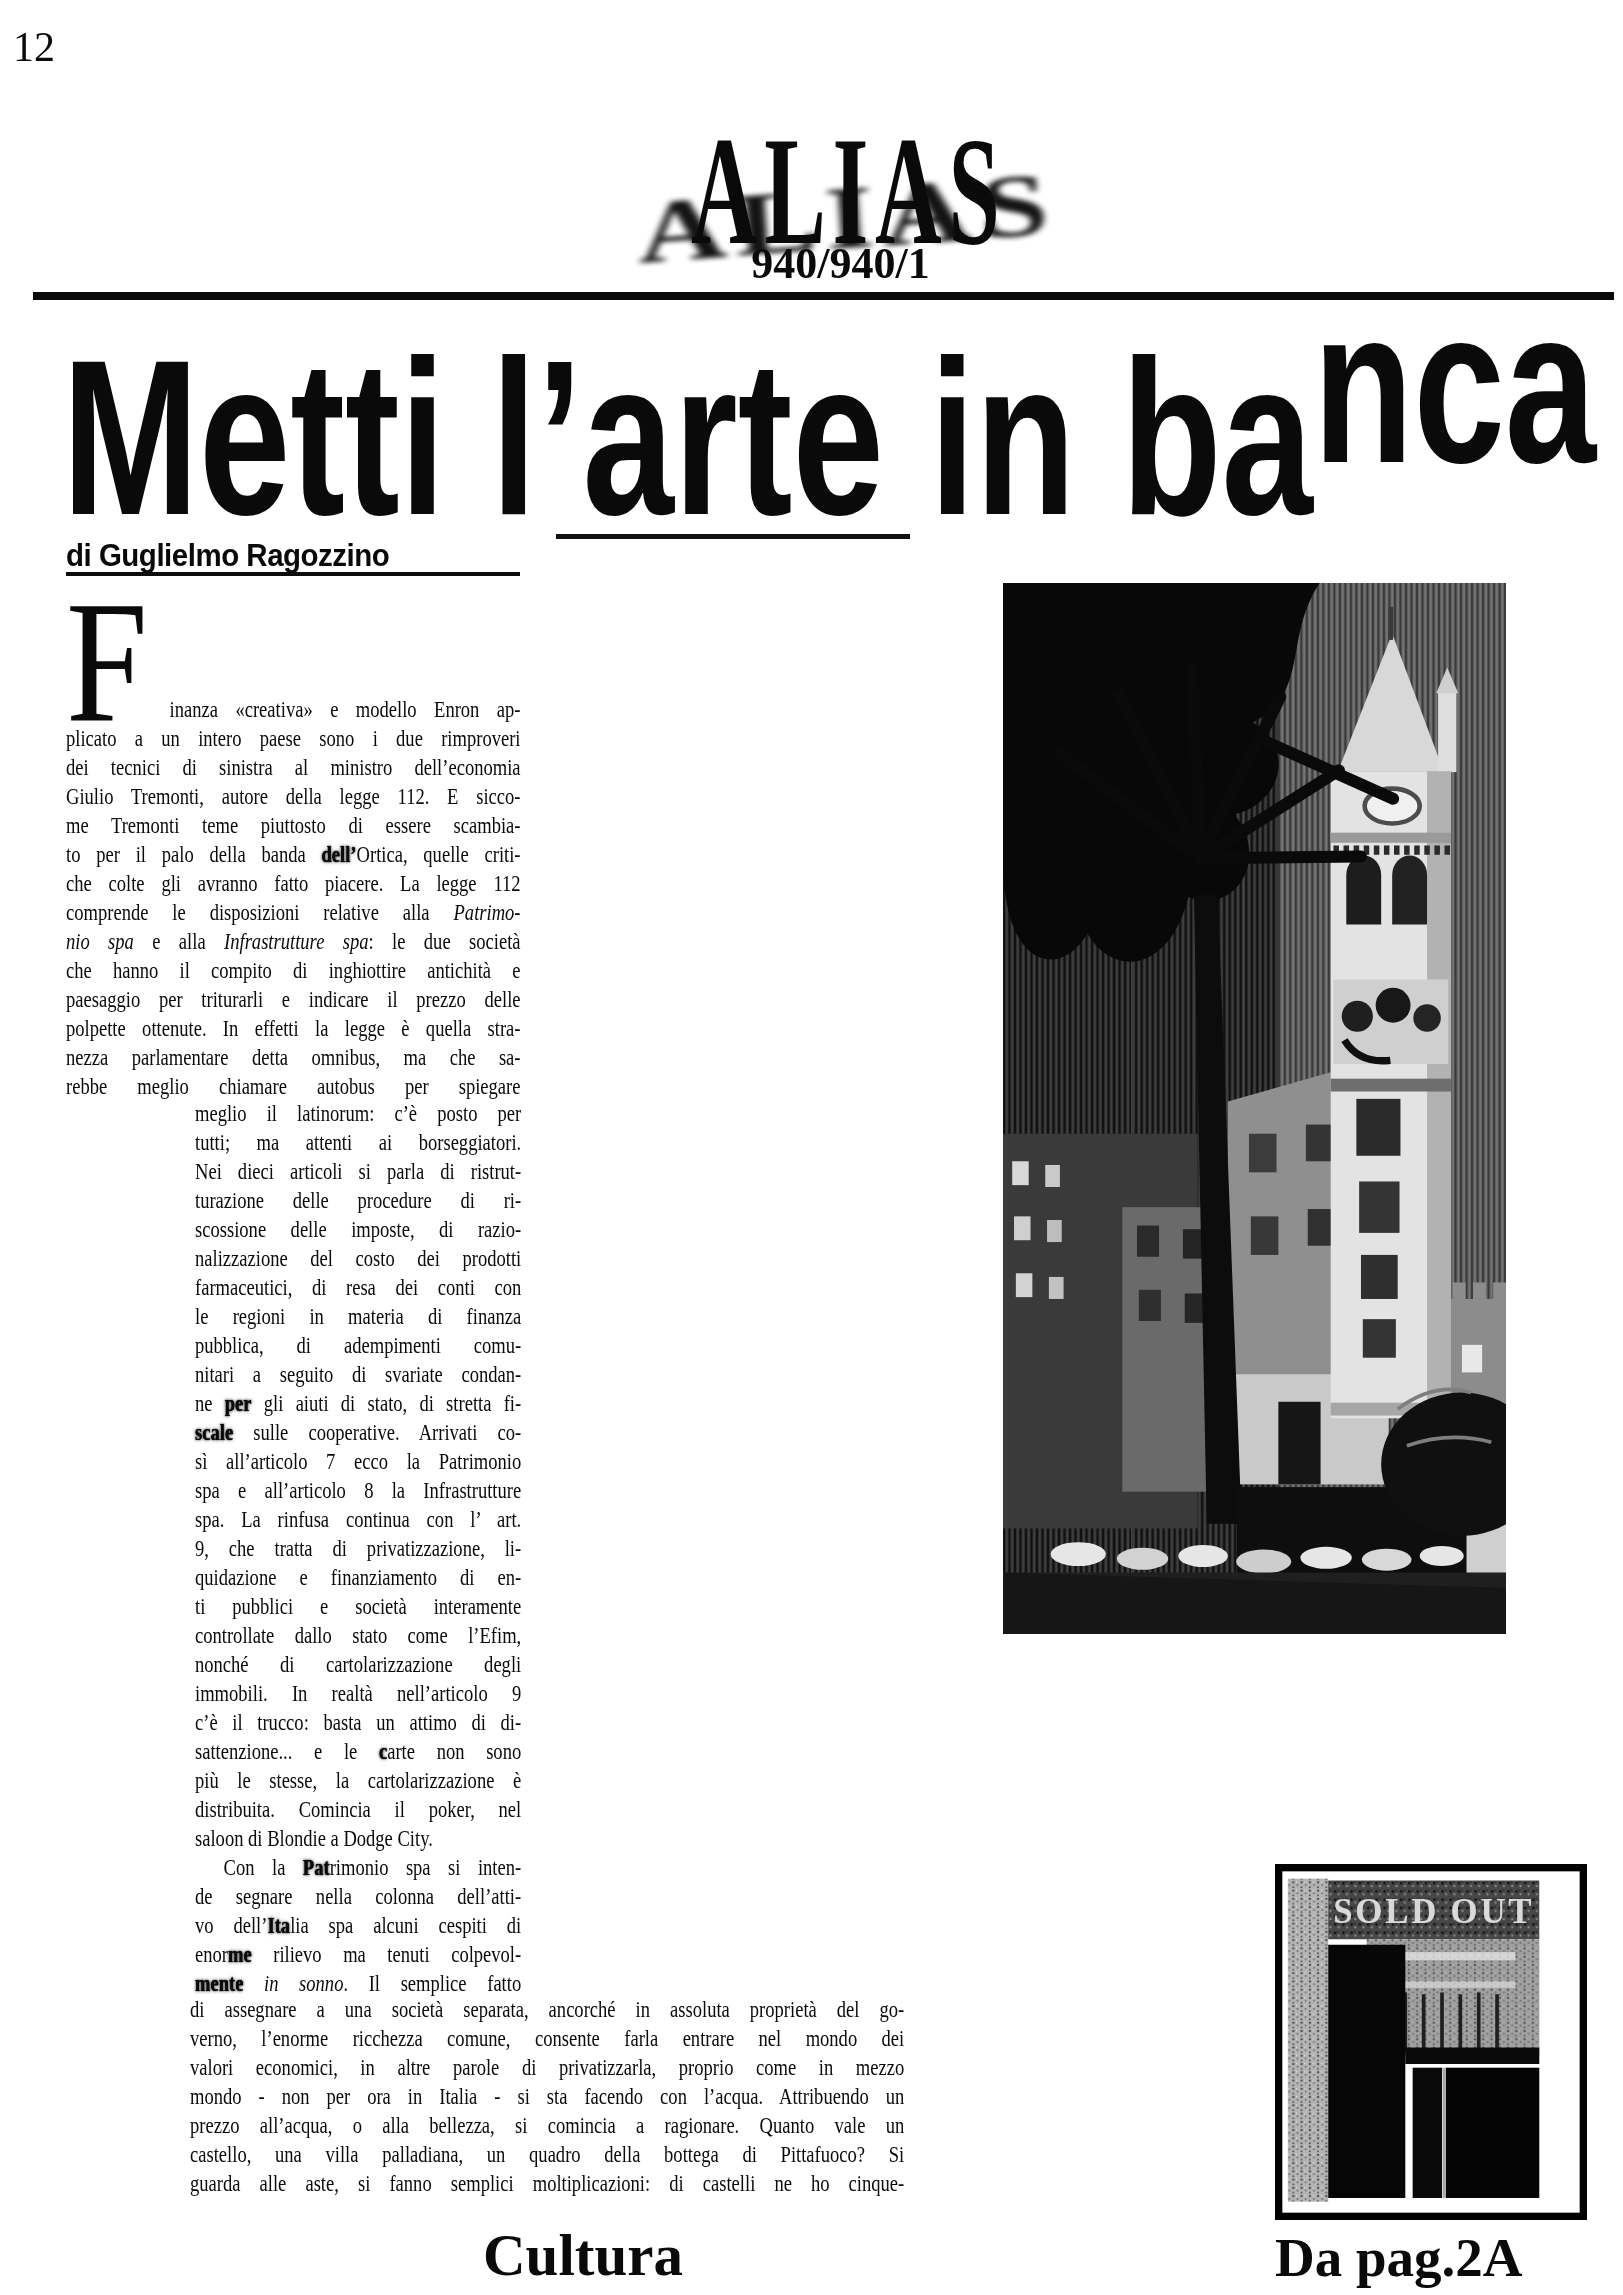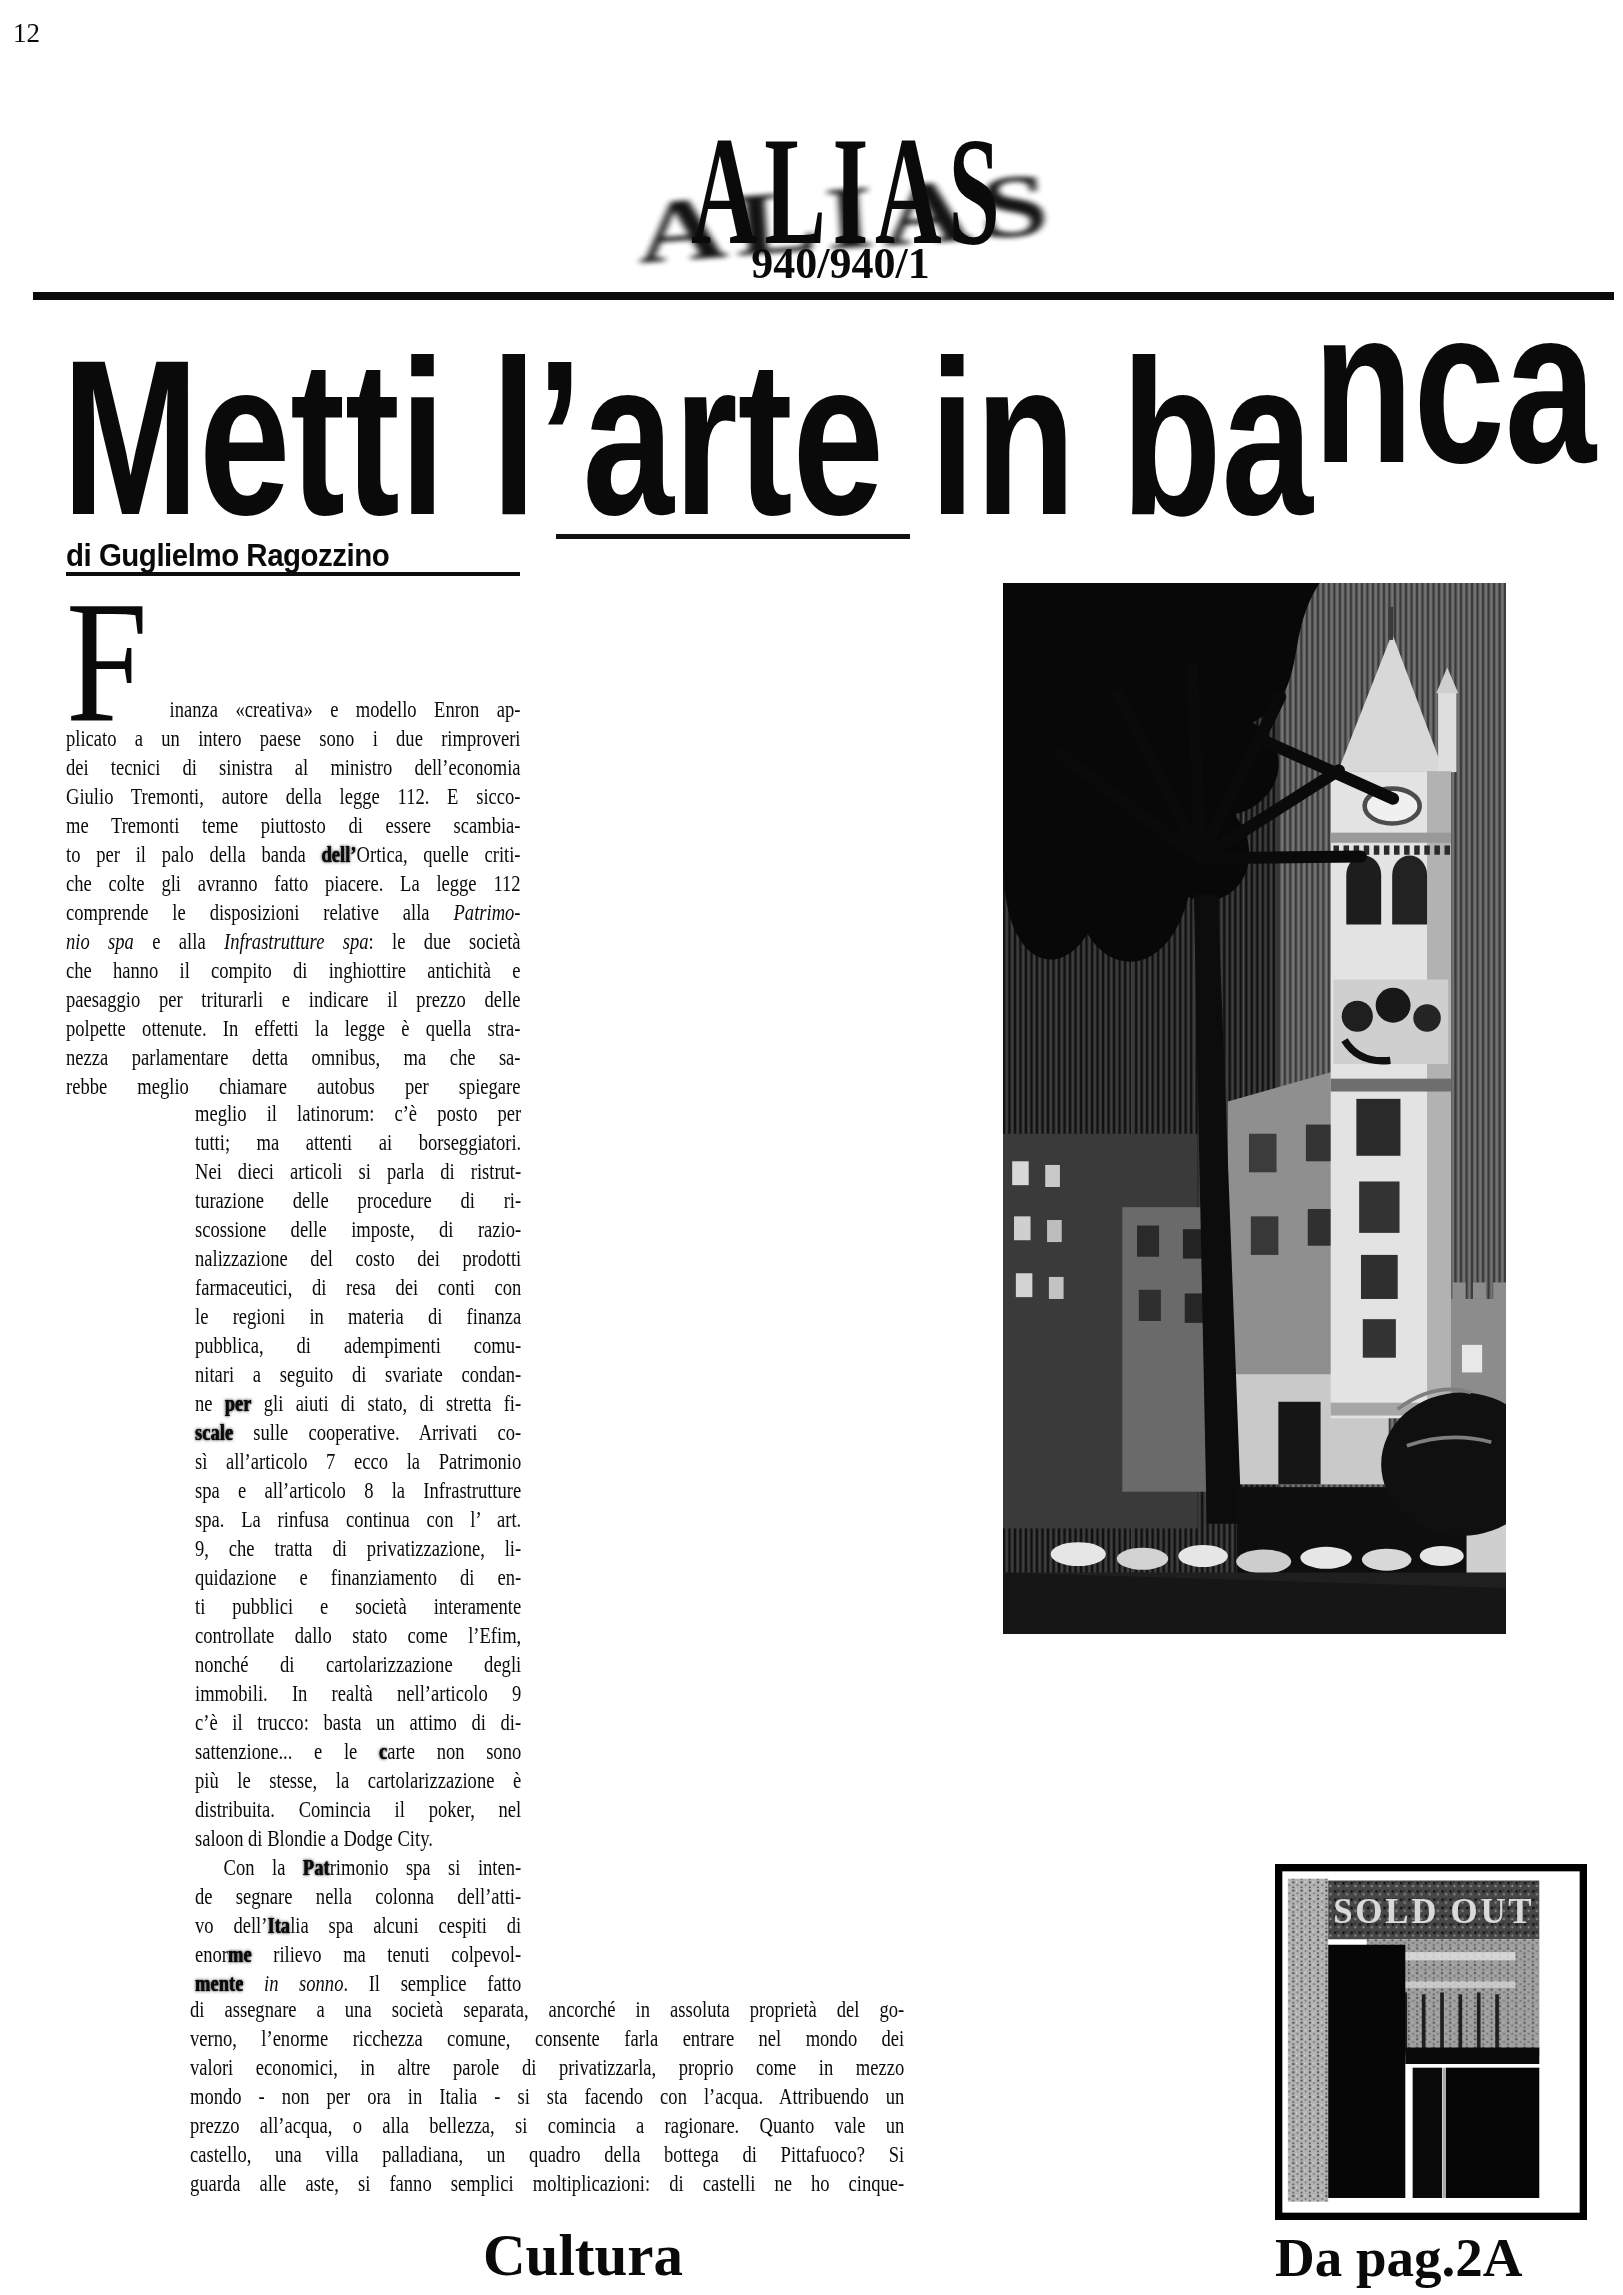--- a/index.html
+++ b/index.html
@@ -1,21 +1,21 @@
 <!DOCTYPE html>
 <html style="font-size:14.7px"><head>
 <meta charset="utf-8">
 <style>
   html,body{margin:0;padding:0;background:#e8e8e8;}
   #page{position:relative;width:1624px;height:2296px;background:#ffffff;overflow:hidden;
         font-family:"Liberation Serif",serif;color:#0a0a0a;}
   .abs{position:absolute;}
 
   
-  #page-number{left:13px;top:20px;font-size:27px;line-height:1;}
+  #page-number{left:13px;top:26px;font-size:42px;line-height:1;}
   #issue-date{left:643px;top:61px;width:395px;text-align:center;font-weight:bold;font-size:43px;line-height:1;letter-spacing:0.9px;}
   #masthead{left:691px;top:82px;width:395px;height:174px;margin-top:32px;}
   #masthead .alias{position:absolute;left:0;top:0;font-family:"Liberation Serif",serif;font-weight:bold;
       font-size:154px;line-height:1;letter-spacing:11px;white-space:nowrap;transform:scaleX(.60);transform-origin:left top;}
   #masthead .alias.smudge{transform:translate(-57px,73px) rotate(-4deg) scale(.8,.58);filter:blur(4.6px);opacity:.96;}
   #edition-code{left:643px;top:242px;width:395px;text-align:center;font-weight:bold;font-size:44px;line-height:1;}
   #masthead-rule{left:33px;top:292px;width:1581px;height:8.3px;background:#0a0a0a;}
 
   
   #headline{left:62px;top:328px;font-family:"Liberation Sans",sans-serif;font-weight:bold;

